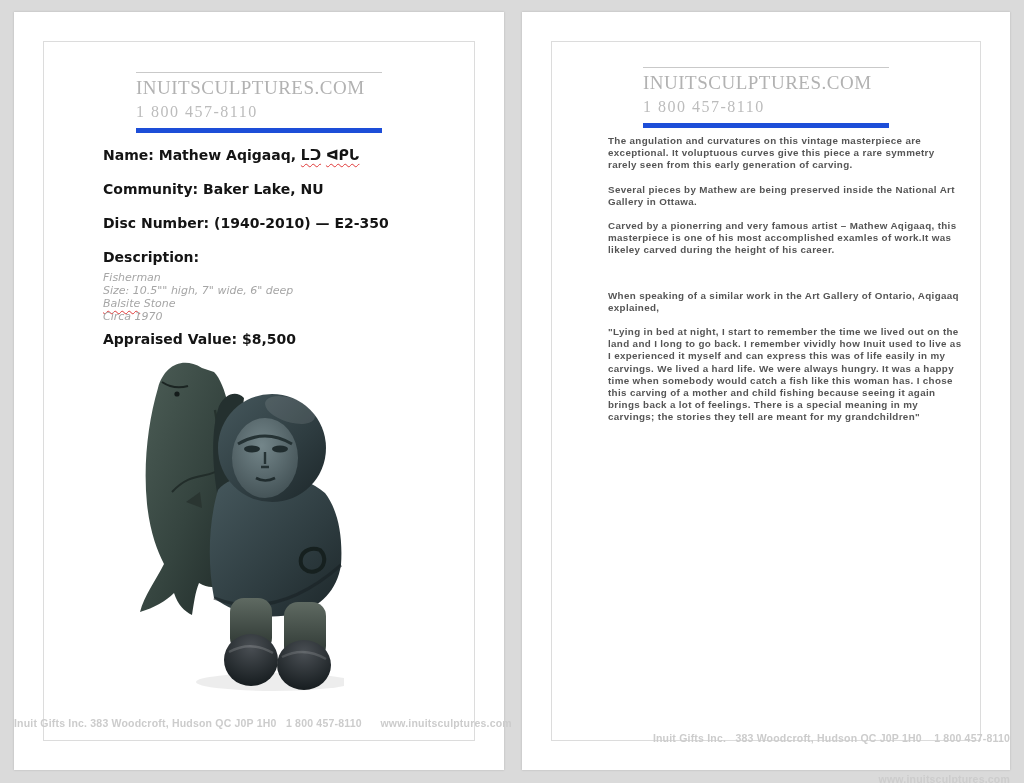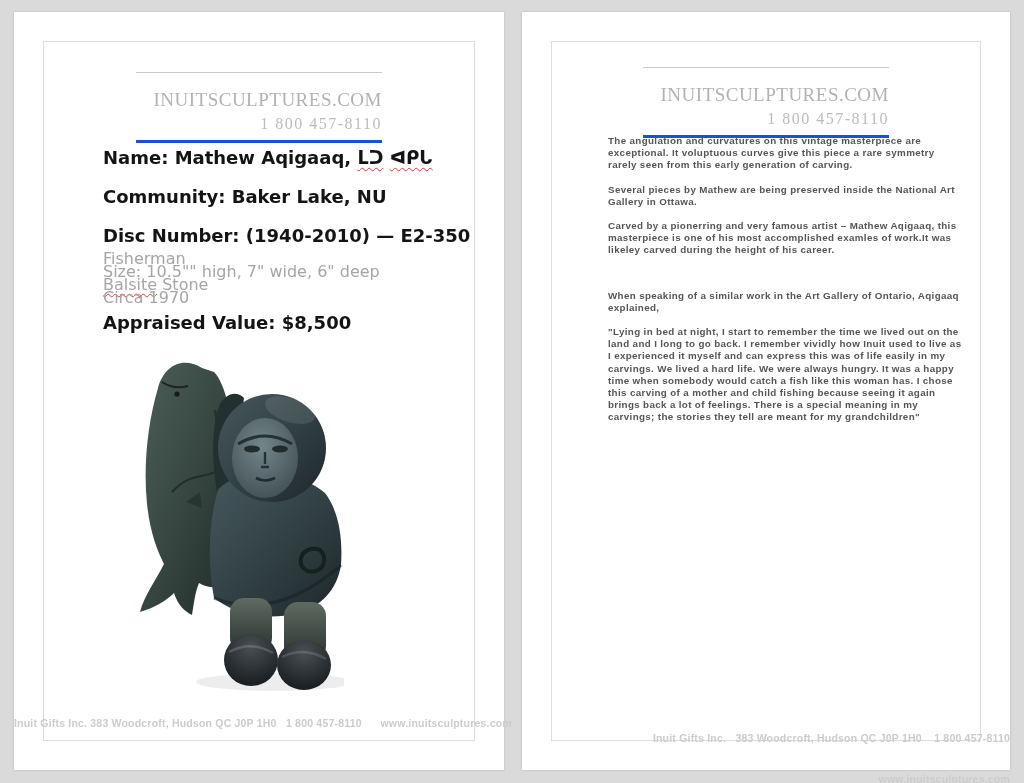--- a/index.html
+++ b/index.html
@@ -9,36 +9,36 @@
 
   .page { position:absolute; top:12px; height:758px; background:#ffffff;
           box-shadow:0 0 2px rgba(0,0,0,.18); }
   .page-1 { left:14px;  width:490px; }
   .page-2 { left:522px; width:488px; }
   .frame { position:absolute; left:29px; right:29px; top:29px; bottom:29px;
            border:1px solid #dcdcdc; pointer-events:none; }
 
   
   .brand-header { position:absolute; left:50%; transform:translateX(-50%);
-                  width:246px; text-align:right;
-                  border-top:1px solid #c9c9c9; border-bottom:3px solid #1d4ed8;
-                  padding:16px 0 7px 0; }
+                  width:246px; text-align:left;
+                  border-top:1px solid #c9c9c9; border-bottom:5px solid #1d4ed8;
+                  padding:4px 0 7px 0; }
   .page-1 .brand-header { top:60px; }
   .page-2 .brand-header { top:55px; }
   .brand-title { font-family:"Liberation Serif", serif; font-size:19px;
                  color:#b2b2b2; letter-spacing:.5px; white-space:nowrap; }
   .brand-phone { font-family:"Liberation Serif", serif; font-size:16px;
                  color:#bcbcbc; letter-spacing:1.5px; margin-top:4px; }
 
   
   .p1-content { position:absolute; left:89px; top:135px; right:36px; }
   .field { font-family:"DejaVu Sans", sans-serif; font-weight:bold;
-           font-size:18px; color:#141414; margin-bottom:18px; white-space:nowrap; }
-  .desc-lines { font-family:"DejaVu Sans", sans-serif; font-size:16px;
-                line-height:13px; color:#a6a6a6; margin:-12px 0 8px 0; }
+           font-size:14px; color:#141414; margin-bottom:18px; white-space:nowrap; }
+  .desc-lines { font-family:"DejaVu Sans", sans-serif; font-size:11px;
+                line-height:13px; color:#a6a6a6; margin:-12px 0 8px 0;font-style:italic; }
   .misspell { text-decoration:underline; text-decoration-style:wavy;
               text-decoration-color:#e03a3a; text-decoration-thickness:1px;
               text-underline-offset:3px; }
   .photo-wrap { position:absolute; left:100px; top:340px; width:230px; height:345px; }
 
   
   .footer { position:absolute; left:0; right:0; text-align:right;
             font-size:10.5px; font-weight:bold; color:#cccccc;
             letter-spacing:.2px; white-space:pre; }
   .page-1 .footer { top:705px; }
@@ -64,20 +64,21 @@
       <div class="brand-phone">1 800 457-8110</div>
     </div>
 
     <div class="p1-content">
       <div class="field"><span>Name: Mathew Aqigaaq, </span><span class="misspell">ᒪᑐ</span><span> </span><span class="misspell">ᐊᑭᒐ</span></div>
 
       <div class="field">Community: Baker Lake, NU</div>
 
       <div class="field">Disc Number: (1940-2010) — E2-350</div>
 
+      <div class="field">Description:</div>
 
       <div class="desc-lines">
         <div>Fisherman</div>
         <div>Size: 10.5"" high, 7" wide, 6" deep</div>
         <div><span class="misspell">Balsite</span><span> Stone</span></div>
         <div>Circa 1970</div>
       </div>
 
       <div class="field">Appraised Value: $8,500</div>
     </div>

